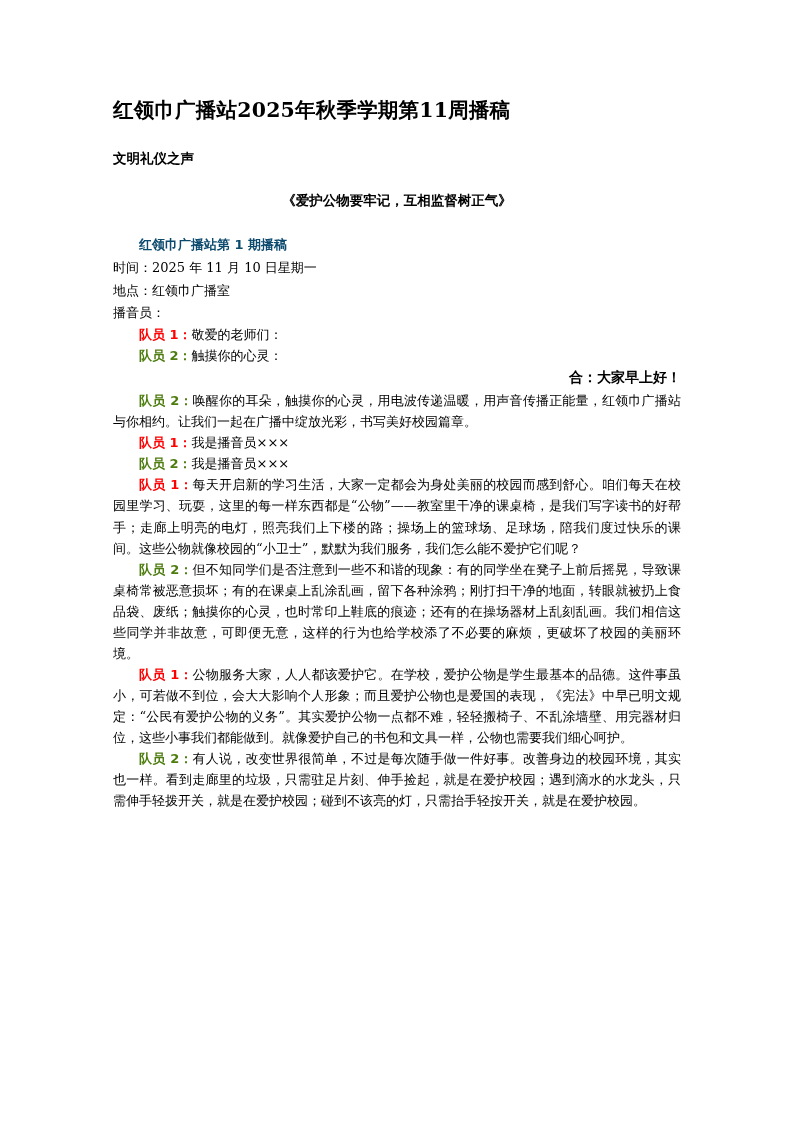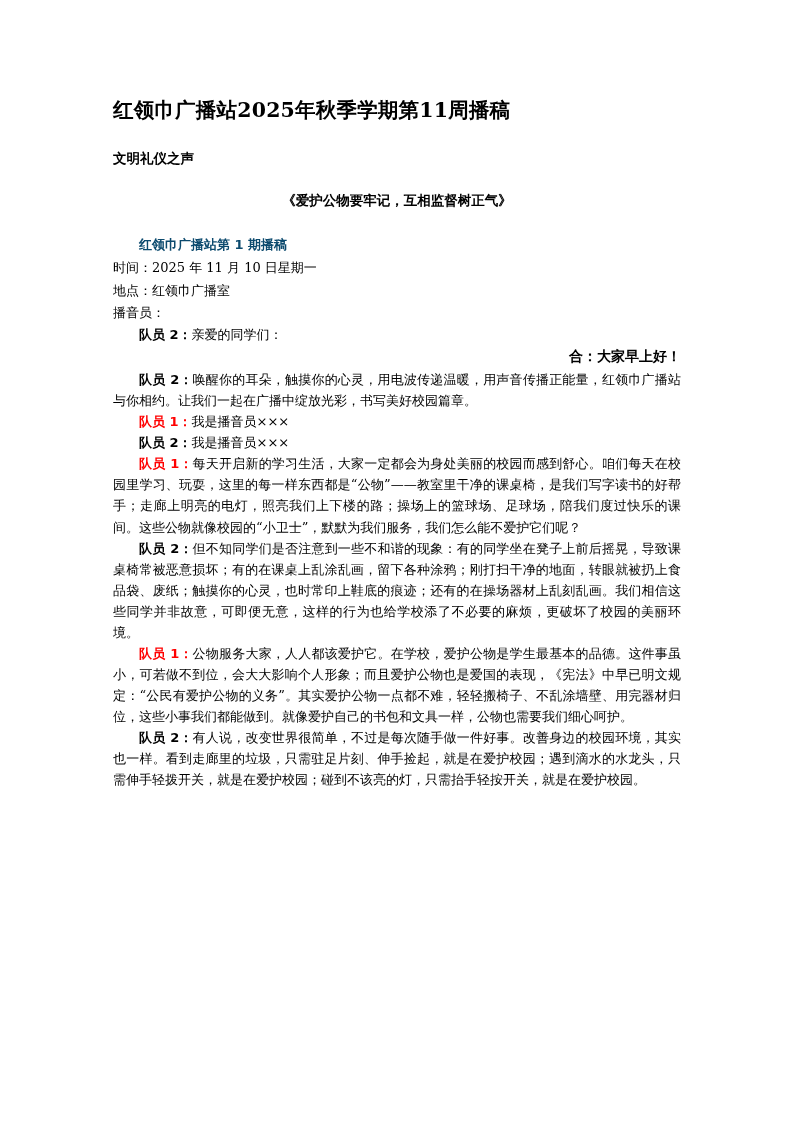--- a/index.html
+++ b/index.html
@@ -85,21 +85,21 @@
     margin: 0;
     text-align: justify;
     text-justify: inter-ideograph;
   }
 
   .speaker {
     font-weight: bold;
     font-family: "DejaVu Sans", "Liberation Sans", sans-serif;
   }
   .speaker-red   { color: #ff0000; }
-  .speaker-green { color: #000000; }
+  .speaker-green { color: #4d7c0f; }
 
   .joint-line {
     font-size: 14px;
     line-height: 1.7;
     text-indent: 26px;
     margin: 0;
     font-weight: bold;
     font-family: "DejaVu Sans", "Liberation Sans", sans-serif;
     text-align: right;
   }
@@ -118,21 +118,22 @@
 
     <div class="section-heading">红领巾广播站第 1 期播稿</div>
 
     <div class="meta-line">时间：2025 年 11 月 10 日星期一</div>
 
     <div class="meta-line">地点：红领巾广播室</div>
 
     <div class="meta-line">播音员：</div>
 
     <div id="script-lines">
-        <div class="para"><span class="speaker speaker-green">队员 2：</span><span>亲爱的同学们：</span></div>
+        <div class="para"><span class="speaker speaker-red">队员 1：</span><span>敬爱的老师们：</span></div>
+        <div class="para"><span class="speaker speaker-green">队员 2：</span><span>触摸你的心灵：</span></div>
         <div class="joint-line">合：大家早上好！</div>
         <div class="para"><span class="speaker speaker-green">队员 2：</span><span>唤醒你的耳朵，触摸你的心灵，用电波传递温暖，用声音传播正能量，红领巾广播站与你相约。让我们一起在广播中绽放光彩，书写美好校园篇章。</span></div>
         <div class="para"><span class="speaker speaker-red">队员 1：</span><span>我是播音员×××</span></div>
         <div class="para"><span class="speaker speaker-green">队员 2：</span><span>我是播音员×××</span></div>
         <div class="para"><span class="speaker speaker-red">队员 1：</span><span>每天开启新的学习生活，大家一定都会为身处美丽的校园而感到舒心。咱们每天在校园里学习、玩耍，这里的每一样东西都是“公物”——教室里干净的课桌椅，是我们写字读书的好帮手；走廊上明亮的电灯，照亮我们上下楼的路；操场上的篮球场、足球场，陪我们度过快乐的课间。这些公物就像校园的“小卫士”，默默为我们服务，我们怎么能不爱护它们呢？</span></div>
         <div class="para"><span class="speaker speaker-green">队员 2：</span><span>但不知同学们是否注意到一些不和谐的现象：有的同学坐在凳子上前后摇晃，导致课桌椅常被恶意损坏；有的在课桌上乱涂乱画，留下各种涂鸦；刚打扫干净的地面，转眼就被扔上食品袋、废纸；触摸你的心灵，也时常印上鞋底的痕迹；还有的在操场器材上乱刻乱画。我们相信这些同学并非故意，可即便无意，这样的行为也给学校添了不必要的麻烦，更破坏了校园的美丽环境。</span></div>
         <div class="para"><span class="speaker speaker-red">队员 1：</span><span>公物服务大家，人人都该爱护它。在学校，爱护公物是学生最基本的品德。这件事虽小，可若做不到位，会大大影响个人形象；而且爱护公物也是爱国的表现，《宪法》中早已明文规定：“公民有爱护公物的义务”。其实爱护公物一点都不难，轻轻搬椅子、不乱涂墙壁、用完器材归位，这些小事我们都能做到。就像爱护自己的书包和文具一样，公物也需要我们细心呵护。</span></div>
         <div class="para"><span class="speaker speaker-green">队员 2：</span><span>有人说，改变世界很简单，不过是每次随手做一件好事。改善身边的校园环境，其实也一样。看到走廊里的垃圾，只需驻足片刻、伸手捡起，就是在爱护校园；遇到滴水的水龙头，只需伸手轻拨开关，就是在爱护校园；碰到不该亮的灯，只需抬手轻按开关，就是在爱护校园。</span></div>
       </div>
 

